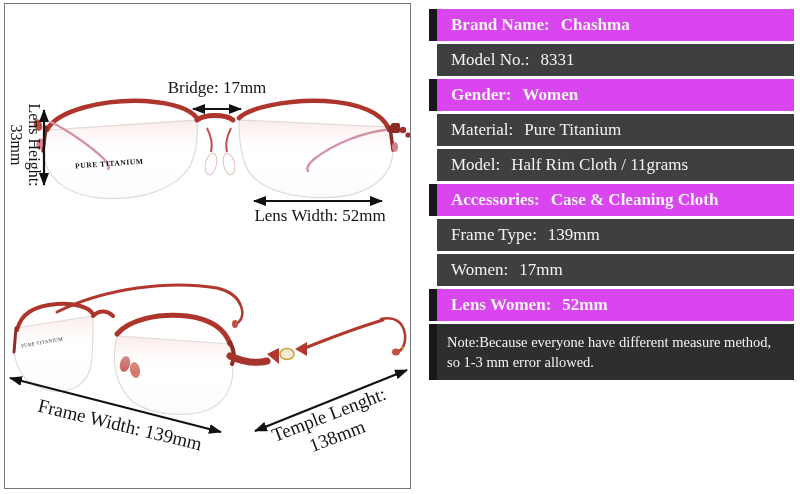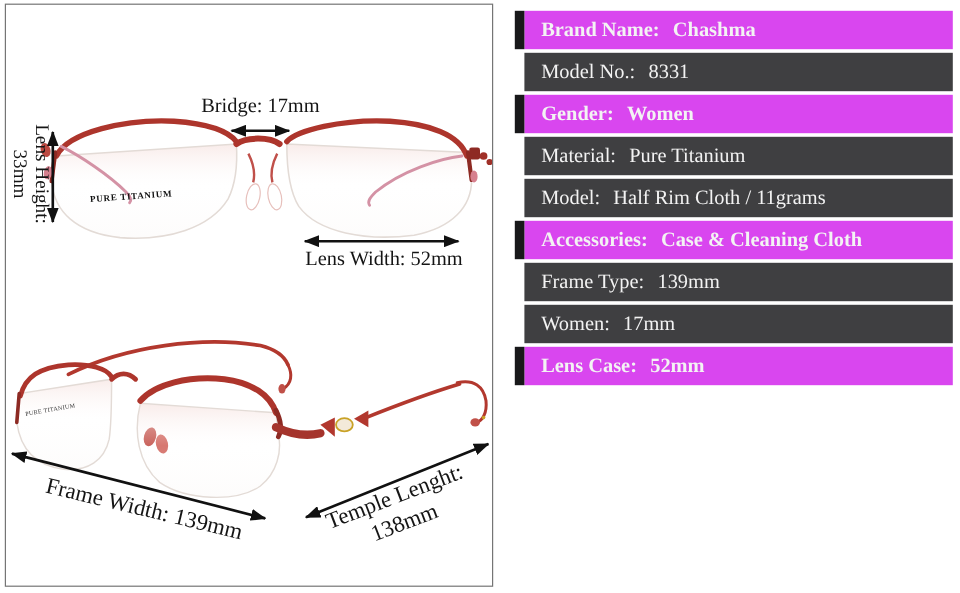--- a/index.html
+++ b/index.html
@@ -189,16 +189,20 @@
   <div class="spec-row dark tab">
     <span>Accessories</span><span class="colon">:</span><span>Case &amp; Cleaning Cloth</span>
   </div>
   <div class="spec-row light">
     <span>Frame Type</span><span class="colon">:</span><span>139mm</span>
   </div>
   <div class="spec-row light">
     <span>Women</span><span class="colon">:</span><span>17mm</span>
   </div>
   <div class="spec-row dark tab">
-    <span>Lens Case</span><span class="colon">:</span><span>52mm</span>
-  </div>
-
+    <span>Lens Women</span><span class="colon">:</span><span>52mm</span>
+  </div>
+
+  <div class="note-row tab">
+    <div>Note:Because everyone have different measure method,</div>
+    <div>so 1-3 mm error allowed.</div>
+  </div>
 </div>
 
 </body></html>

